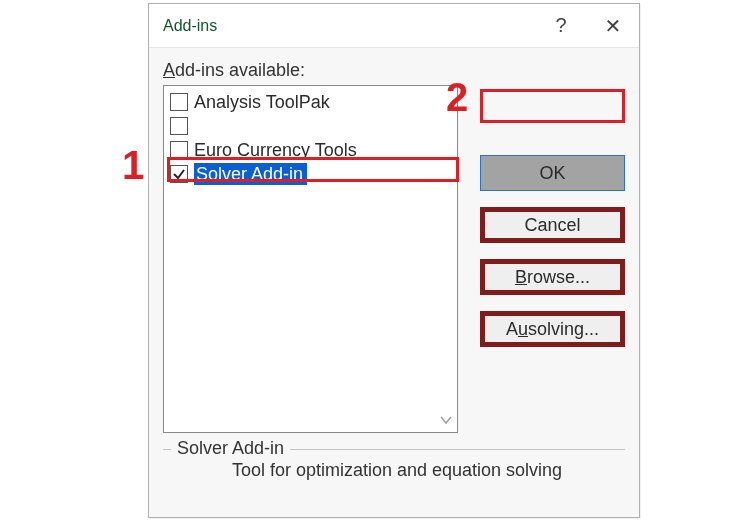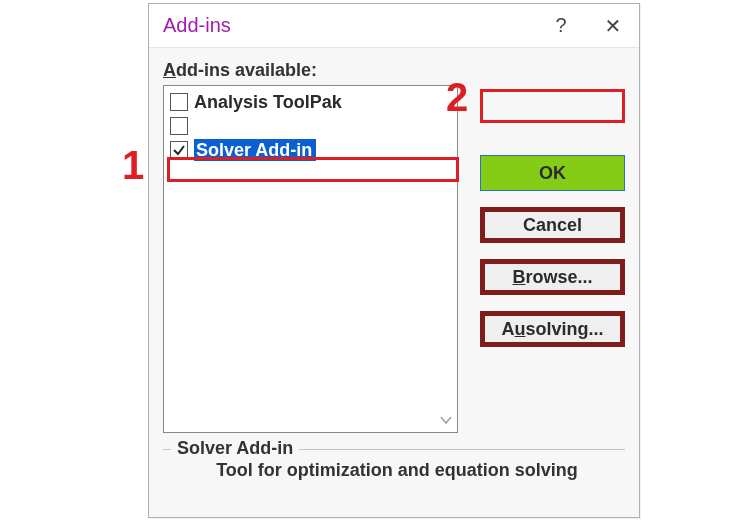--- a/index.html
+++ b/index.html
@@ -26,31 +26,31 @@
   .titlebar {
     height: 44px;
     background: #ffffff;
     border-bottom: 1px solid #e4e4e4;
     display: flex;
     align-items: center;
     padding-left: 14px;
   }
   .titlebar .title {
     flex: 0 0 auto;
-    font-size: 20px;
-    color: #a21caf;
+    font-size: 16px;
+    color: #14532d;
   }
   .titlebar .spacer { flex: 1 1 auto; }
   .titlebar .tbtn {
     width: 52px; height: 44px;
     display: flex; align-items: center; justify-content: center;
     font-size: 20px; color: #444;
     cursor: pointer;
   }
-  .body { padding: 12px 14px 0 14px; font-weight: bold; }
+  .body { padding: 12px 14px 0 14px; }
   .label { font-size: 18px; color: #333; margin-bottom: 4px; }
   .acc { text-decoration: underline; }
   .main-row { display: flex; align-items: center; }
   .listbox {
     width: 296px; height: 348px;
     border: 1px solid #888;
     background: #fff;
     position: relative;
     overflow: hidden;
   }
@@ -94,21 +94,21 @@
   .btn {
     width: 145px; height: 36px;
     border: 5px solid #7f1d1d;
     background: #efefef;
     display: flex; align-items: center; justify-content: center;
     font-size: 18px;
     cursor: pointer;
     margin-bottom: 16px;
   }
   .btn.ok {
-    background: #84cc16;
+    background: #a3a3a3;
     border: 1px solid #2a72c7;
   }
   .desc {
     margin-top: 16px;
     width: 462px;
     border-top: 1px solid #c3c3c3;
     position: relative;
     padding: 10px 8px 0 8px;
   }
   .desc .group-title {
@@ -171,20 +171,24 @@
 
       <div class="main-row">
         <div class="listbox">
           <div class="lb-inner" id="lb-inner">
               <div class="addin-item">
                 <div class="cb"></div>
                 <span class="txt">Analysis ToolPak</span>
               </div>
               <div class="addin-item">
                 <div class="cb"></div>
+              </div>
+              <div class="addin-item">
+                <div class="cb"></div>
+                <span class="txt">Euro Currency Tools</span>
               </div>
               <div class="addin-item selected">
                 <div class="cb checked">
                   <svg width="14" height="14" viewBox="0 0 14 14">
                     <path d="M2 7 L6 11 L12 3" fill="none" stroke="#222" stroke-width="2"></path>
                   </svg>
                 </div>
                 <span class="txt">Solver Add-in</span>
               </div>
             </div>

